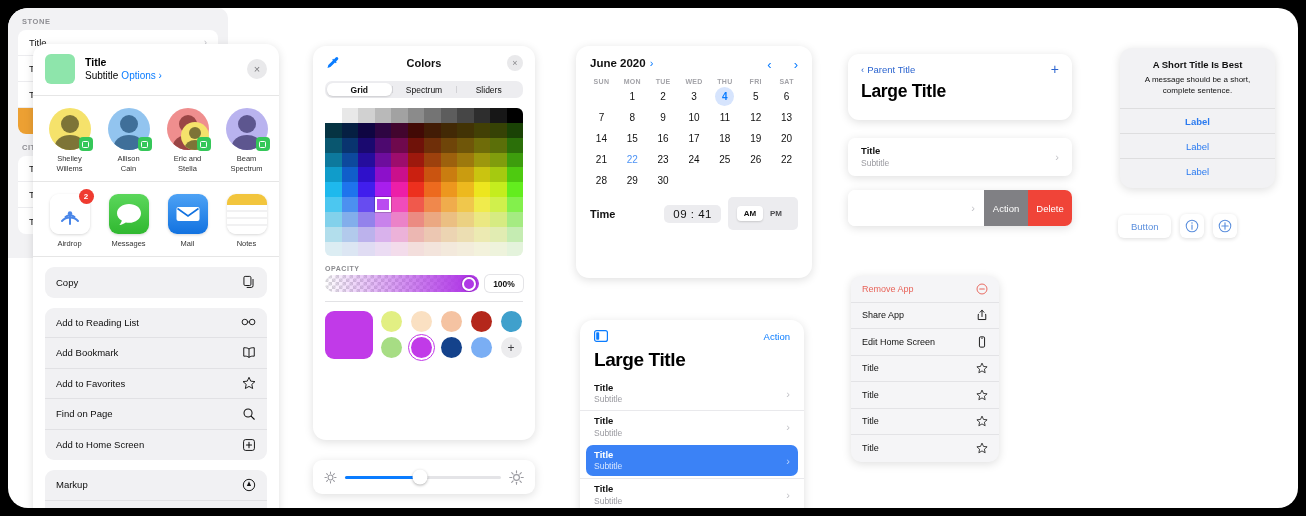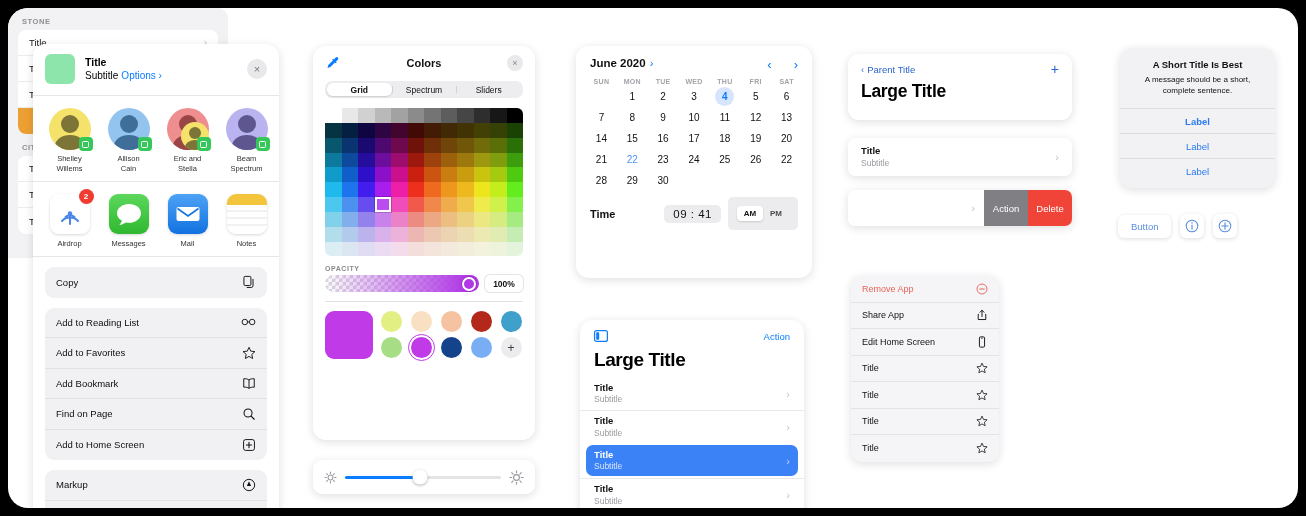--- a/index.html
+++ b/index.html
@@ -400,33 +400,33 @@
               <div class="act-label">Add to Reading List</div>
               <div class="act-icon">
                 <svg viewBox="0 0 18 10" width="16" height="10">
                   <circle cx="4.6" cy="5" r="3.3" fill="none" stroke="#111" stroke-width="1.1"></circle>
                   <circle cx="13.4" cy="5" r="3.3" fill="none" stroke="#111" stroke-width="1.1"></circle>
                   <line x1="7.9" y1="5" x2="10.1" y2="5" stroke="#111" stroke-width="1.1"></line>
                 </svg>
               </div>
             </div>
             <div class="act-row">
-              <div class="act-label">Add to Favorites</div>
-              <div class="act-icon">
-                <svg viewBox="0 0 16 15" width="14" height="14">
-                  <path d="M8 1 l2 4.4 4.8.5-3.6 3.2 1 4.7L8 11.4 3.8 13.8l1-4.7L1.2 5.9l4.8-.5z" fill="none" stroke="#111" stroke-width="1.05" stroke-linejoin="round"></path>
-                </svg>
-              </div>
-            </div>
-            <div class="act-row">
               <div class="act-label">Add Bookmark</div>
               <div class="act-icon">
                 <svg viewBox="0 0 16 14" width="14" height="13">
                   <path d="M8 3c-1.6-1.3-3.6-1.6-6-1.4v9.6c2.4-.2 4.4.1 6 1.4 1.6-1.3 3.6-1.6 6-1.4V1.6c-2.4-.2-4.4.1-6 1.4z" fill="none" stroke="#111" stroke-width="1.1" stroke-linejoin="round"></path>
                   <line x1="8" y1="3" x2="8" y2="12.6" stroke="#111" stroke-width="1.1"></line>
+                </svg>
+              </div>
+            </div>
+            <div class="act-row">
+              <div class="act-label">Add to Favorites</div>
+              <div class="act-icon">
+                <svg viewBox="0 0 16 15" width="14" height="14">
+                  <path d="M8 1 l2 4.4 4.8.5-3.6 3.2 1 4.7L8 11.4 3.8 13.8l1-4.7L1.2 5.9l4.8-.5z" fill="none" stroke="#111" stroke-width="1.05" stroke-linejoin="round"></path>
                 </svg>
               </div>
             </div>
             <div class="act-row">
               <div class="act-label">Find on Page</div>
               <div class="act-icon">
                 <svg viewBox="0 0 16 16" width="14" height="14">
                   <circle cx="6.9" cy="6.9" r="4.6" fill="none" stroke="#111" stroke-width="1.2"></circle>
                   <line x1="10.4" y1="10.4" x2="14" y2="14" stroke="#111" stroke-width="1.3" stroke-linecap="round"></line>
                 </svg>

